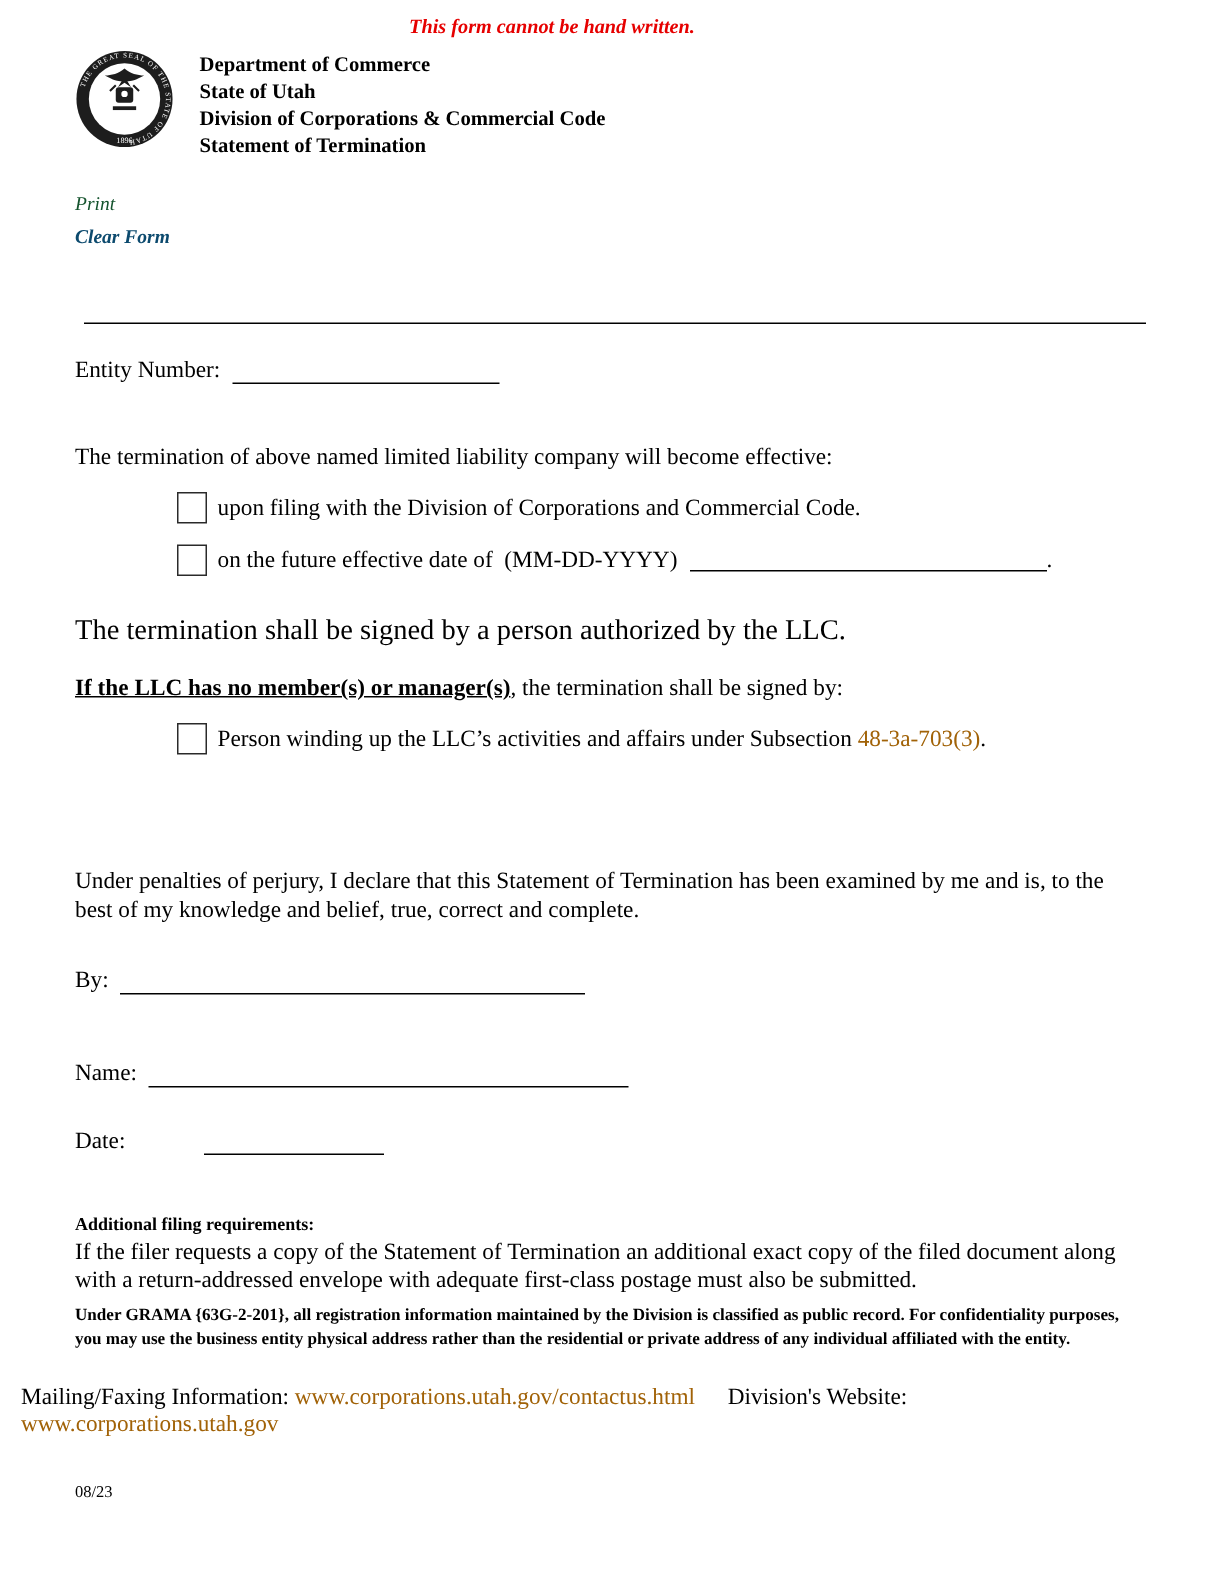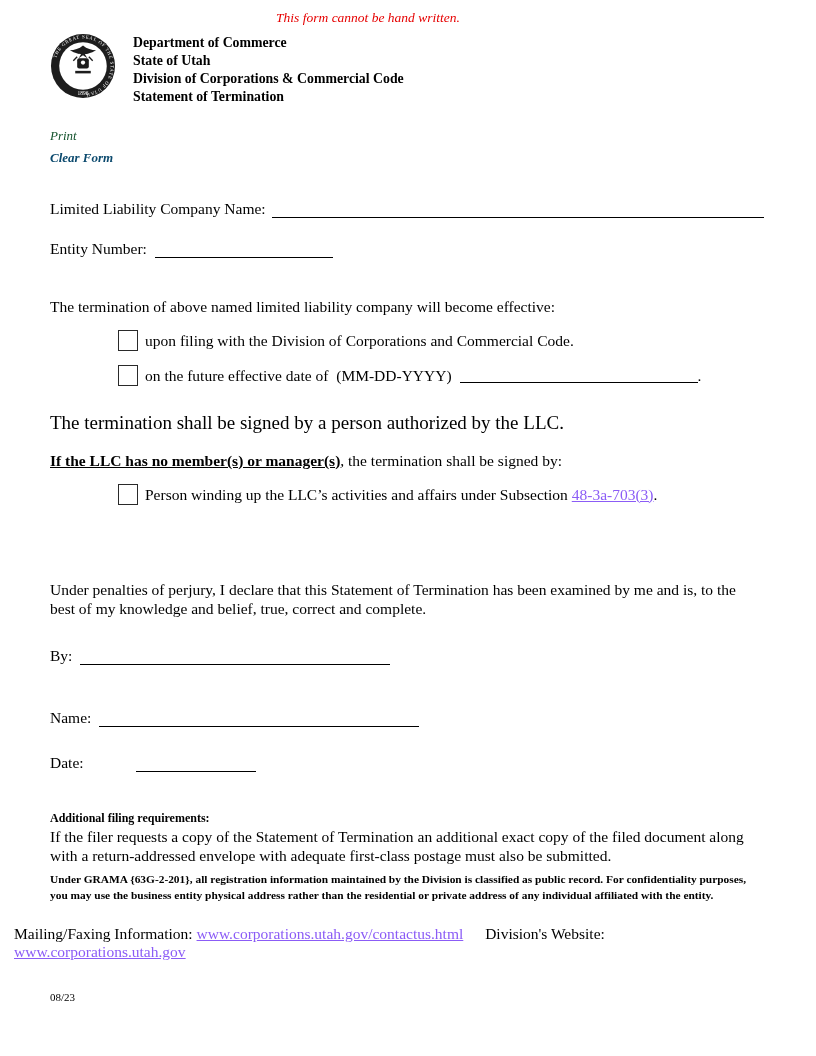--- a/index.html
+++ b/index.html
@@ -3,21 +3,21 @@
 <meta charset="utf-8">
 <style>
   * { margin:0; padding:0; box-sizing:border-box; }
   html,body { background:#ffffff; }
   .page {
     width:816px; height:1056px; background:#ffffff; position:relative;
     font-family:"Liberation Serif", serif; color:#000;
     padding:10px 52px 0 50px; overflow:hidden;
   }
   .notice {
-    color:#e60000; font-weight:normal; font-style:italic;
+    color:#e60000; font-weight:bold; font-style:italic;
     font-size:13.5px; text-align:center; padding-right:78px;
   }
   .header-row { display:flex; gap:17px; margin-top:7px; align-items:flex-start; }
   .seal { width:66px; height:66px; flex:0 0 auto; display:block; }
   .header-text { font-weight:bold; font-size:13.8px; line-height:18px; padding-top:1px; }
   .action { font-size:13px; font-style:italic; width:max-content; cursor:pointer; }
   .print-btn { color:#14532d; margin-top:22px; }
   .clear-btn { color:#0c4a6e; font-weight:bold; margin-top:6px; }
   .row { display:flex; align-items:flex-end; font-size:15.5px; }
   .blank { display:inline-block; border-bottom:1px solid #000; height:16px; cursor:text; }
@@ -37,21 +37,21 @@
   .by-row { margin-top:29px; }
   .by-blank { width:310px; margin-left:8px; }
   .name-row { margin-top:44px; }
   .name-blank { width:320px; margin-left:8px; }
   .date-row { margin-top:27px;gap:44px; }
   .date-blank { width:120px; margin-left:8px; }
   .add-title { margin-top:39px; font-weight:bold; font-size:12px; }
   .add-body { font-size:15.5px; line-height:19px; margin-top:1px; }
   .grama { margin-top:7px; font-size:11.4px; font-weight:bold; line-height:15.5px; }
   .mailing { margin-top:22px; margin-left:-36px; font-size:15.5px; }
-  .link { color:#8b5cf6; text-decoration:underline; cursor:pointer; }
+  .link { color:#a16207; cursor:pointer; }
   .website-label { margin-left:18px; }
   .revision { margin-top:30px; font-size:11px; }
 </style>
 </head>
 <body>
 
 <div class="page">
 
   <div class="notice">This form cannot be hand written.</div>
 
@@ -77,21 +77,20 @@
       <div>State of Utah</div>
       <div>Division of Corporations &amp; Commercial Code</div>
       <div>Statement of Termination</div>
     </div>
   </div>
 
   <div class="action print-btn">Print</div>
   <div class="action clear-btn">Clear Form</div>
 
   <div class="row llc-row">
-    <span>Limited Liability Company Name:</span>
     <span class="blank grow"></span>
   </div>
 
   <div class="row entity-row">
     <span>Entity Number:</span>
     <span class="blank entity-blank"></span>
   </div>
 
   <div class="intro">The termination of above named limited liability company will become effective:</div>
 

